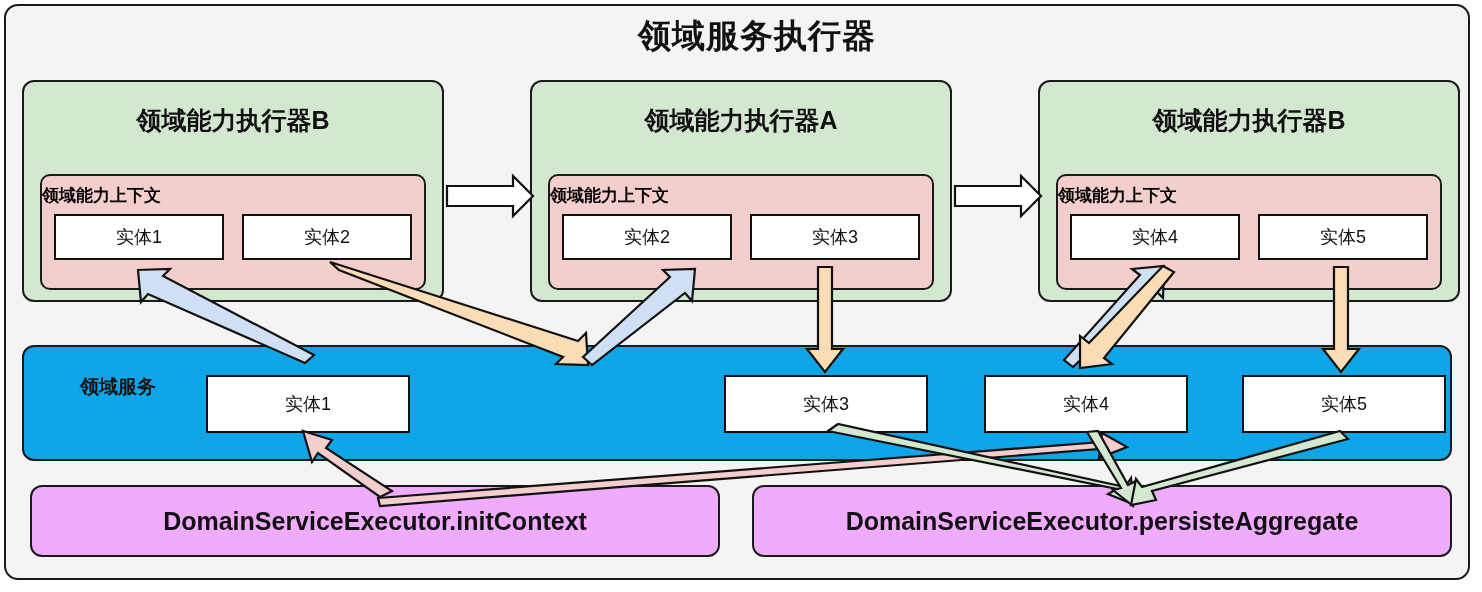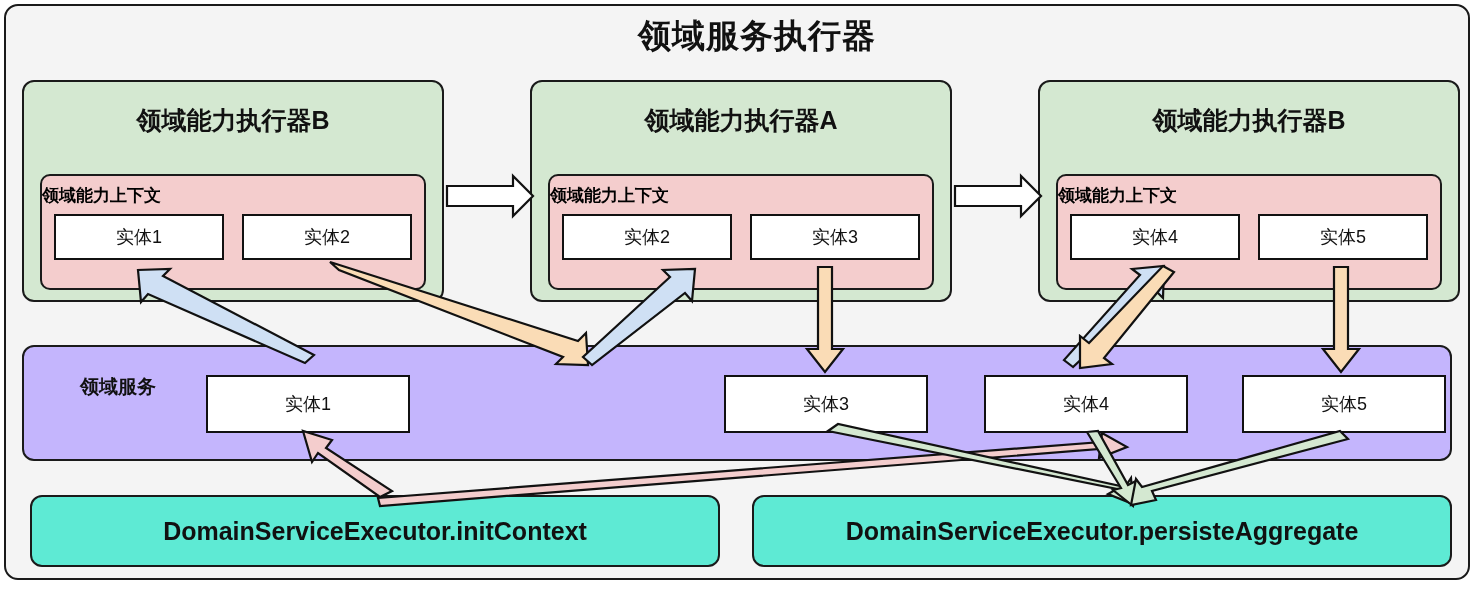--- a/index.html
+++ b/index.html
@@ -98,21 +98,21 @@
     justify-content: center;
     font-size: 18px;
     color: #111111;
   }
   
   .svc-ctx {
     position: absolute;
     left: 22px; top: 345px;
     width: 1430px; height: 116px;
     box-sizing: border-box;
-    background: #c4b5fd;
+    background: #0ea5e9;
     border: 2.5px solid #1a1a1a;
     border-radius: 12px;
   }
   .svc-ctx-label {
     position: absolute;
     left: 24px; top: 26px;
     width: 140px;
     text-align: center;
     font-size: 19px;
     font-weight: bold;
@@ -128,24 +128,24 @@
     border: 2.5px solid #111111;
     display: flex;
     align-items: center;
     justify-content: center;
     font-size: 18px;
     color: #111111;
   }
   
   .method-box {
     position: absolute;
-    top: 495px;
+    top: 485px;
     height: 72px;
     box-sizing: border-box;
-    background: #5eead4;
+    background: #f0abfc;
     border: 2.5px solid #1a1a1a;
     border-radius: 12px;
     display: flex;
     align-items: center;
     justify-content: center;
     font-size: 25px;
     font-weight: bold;
     color: #111111;
   }
   

